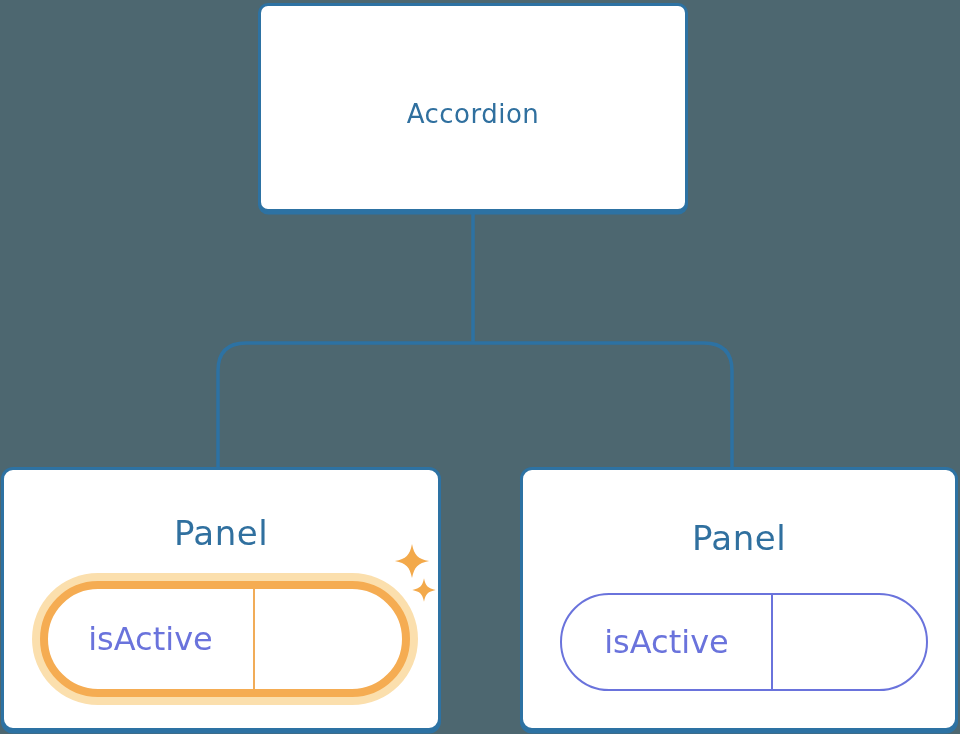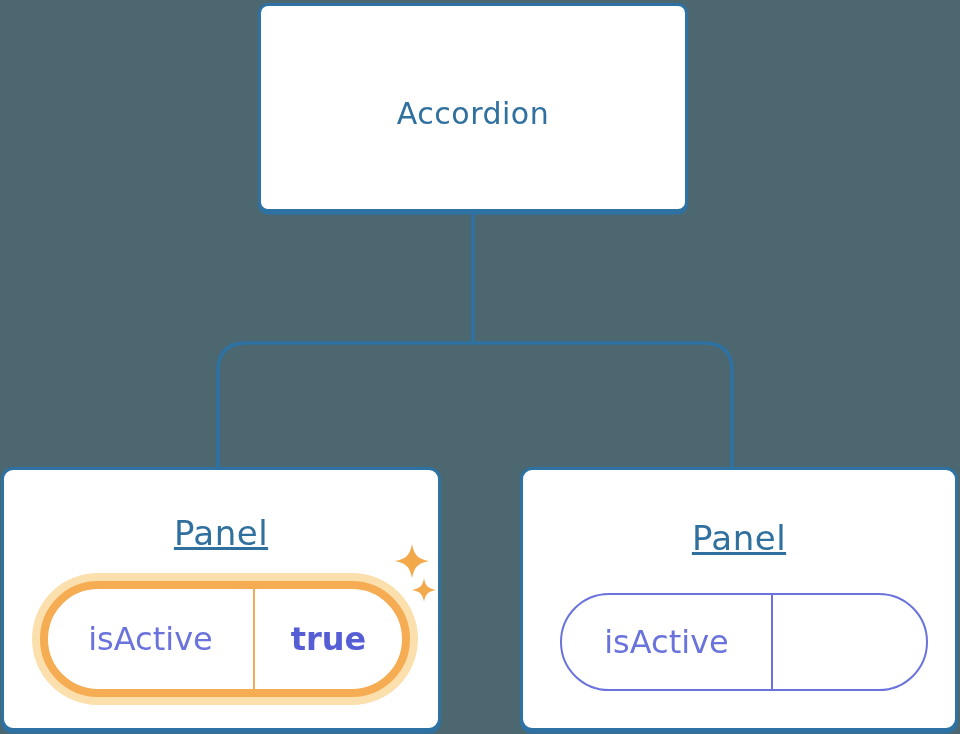--- a/index.html
+++ b/index.html
@@ -21,28 +21,28 @@
 
   .node{
     position:absolute;background:#fff;border:3px solid var(--blue);
     box-sizing:border-box;box-shadow:0 2.5px 0 var(--blue);
   }
   .node-root{
     left:258px;top:3px;width:430px;height:209px;border-radius:10px;
     display:flex;align-items:center;justify-content:center;
   }
   .node-root .label{
-    color:var(--title);font-size:30px;letter-spacing:.5px;margin-top:12px;
+    color:var(--title);font-size:26px;letter-spacing:.5px;margin-top:12px;
   }
   .panel{border-radius:12px;top:467px;height:264px;}
   .panel-left{left:1px;width:440px;}
   .panel-right{left:520px;width:438px;}
   .panel-title{
     position:absolute;left:0;width:100%;text-align:center;
-    color:var(--title);font-size:34px;letter-spacing:.5px;text-decoration:underline;
+    color:var(--title);font-size:34px;letter-spacing:.5px;
   }
   .panel-left .panel-title{top:43px;}
   .panel-right .panel-title{top:48px;}
 
   
   .pill-active-glow{
     position:absolute;left:28px;top:103px;width:386px;height:132px;
     background:var(--orange-glow);border-radius:999px;padding:8px;box-sizing:border-box;
   }
   .pill-active{
@@ -87,23 +87,20 @@
   </div>
 
   <div class="node panel panel-left">
     <div class="panel-title">Panel</div>
 
     <div class="pill-active-glow">
       <div class="pill-active">
         <div class="cell cell-key">
           <span class="key">isActive</span>
         </div>
-        <div class="cell cell-val">
-          <span class="val">true</span>
-        </div>
       </div>
     </div>
 
     <span class="sparkle sparkle-big">
       <svg viewBox="-20 -20 40 40" xmlns="http://www.w3.org/2000/svg">
         <path d="M0 -18 C2.5 -6 6 -2.5 18 0 C6 2.5 2.5 6 0 18 C-2.5 6 -6 2.5 -18 0 C-6 -2.5 -2.5 -6 0 -18 Z"></path>
       </svg>
     </span>
     <span class="sparkle sparkle-small">
       <svg viewBox="-20 -20 40 40" xmlns="http://www.w3.org/2000/svg">

